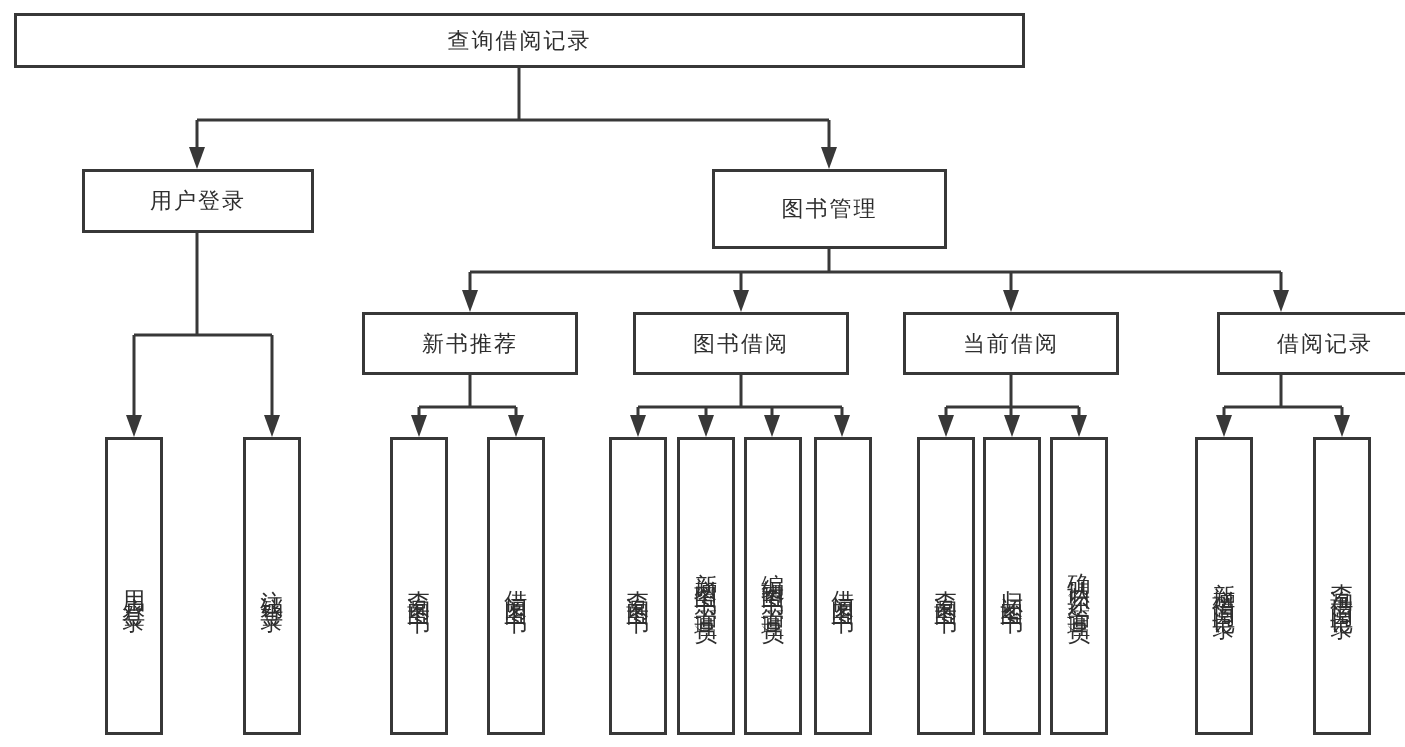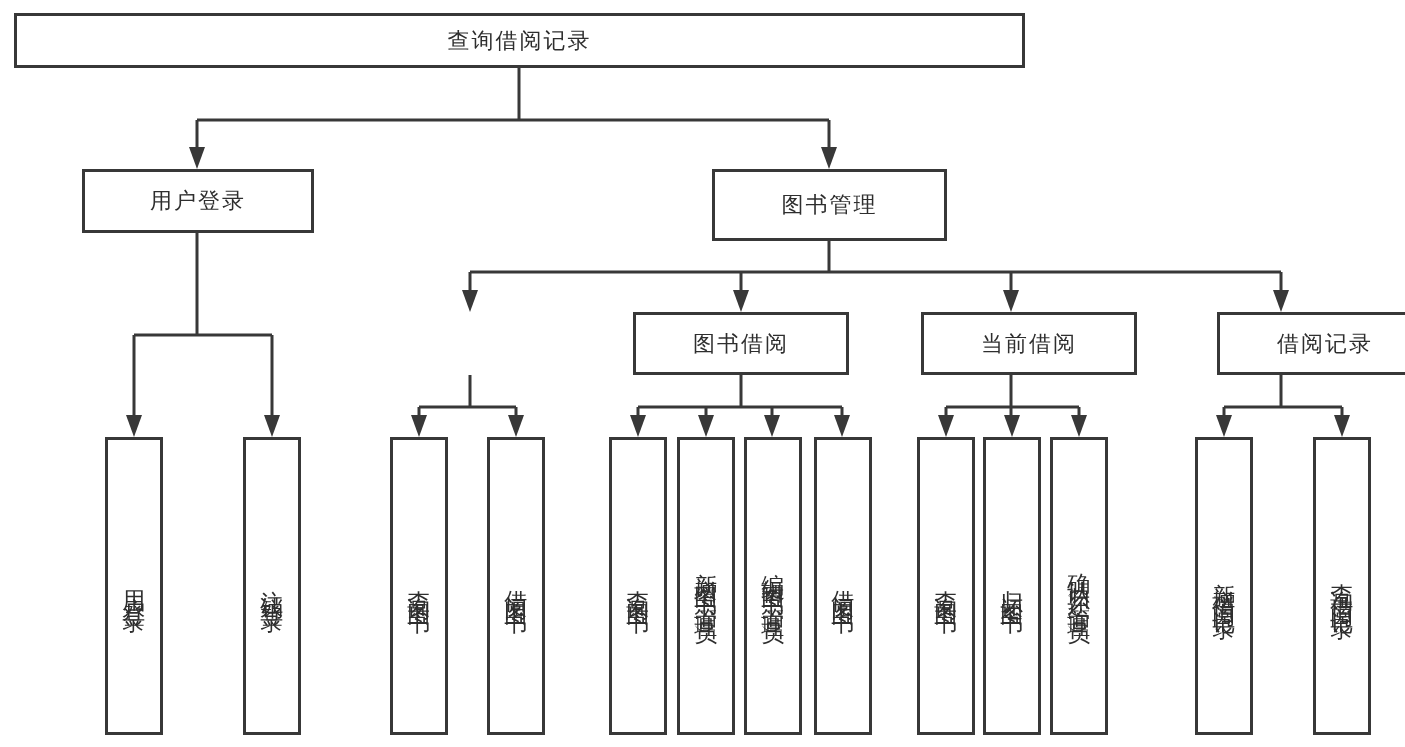--- a/index.html
+++ b/index.html
@@ -113,28 +113,31 @@
     </g>
   </svg>
 
   <div class="box" style="left:14px; top:13px; width:1011px; height:55px;">
     <span class="h-label">查询借阅记录</span>
   </div>
 
   <div class="box" style="left:82px; top:169px; width:232px; height:64px;">
     <span class="h-label">用户登录</span>
   </div>
-  <div class="box" style="left:712px; top:169px; width:235px; height:72px;">
+  <div class="box" style="left:712px; top:169px; width:235px; height:80px;">
     <span class="h-label">图书管理</span>
   </div>
 
+  <div class="box" style="left:362px; top:312px; width:216px; height:63px;">
+    <span class="h-label">新书推荐</span>
+  </div>
   <div class="box" style="left:633px; top:312px; width:216px; height:63px;text-align:center;">
     <span class="h-label">图书借阅</span>
   </div>
-  <div class="box" style="left:903px; top:312px; width:216px; height:63px;margin-left:18px;">
+  <div class="box" style="left:903px; top:312px; width:216px; height:63px;">
     <span class="h-label">当前借阅</span>
   </div>
   <div class="box" style="left:1173px; top:312px; width:216px; height:63px;margin-left:44px;">
     <span class="h-label">借阅记录</span>
   </div>
 
   <div class="box" style="left:105px; top:437px; width:58px; height:298px;">
     <span class="v-label">用户登录</span>
   </div>
   <div class="box" style="left:243px; top:437px; width:58px; height:298px;">

